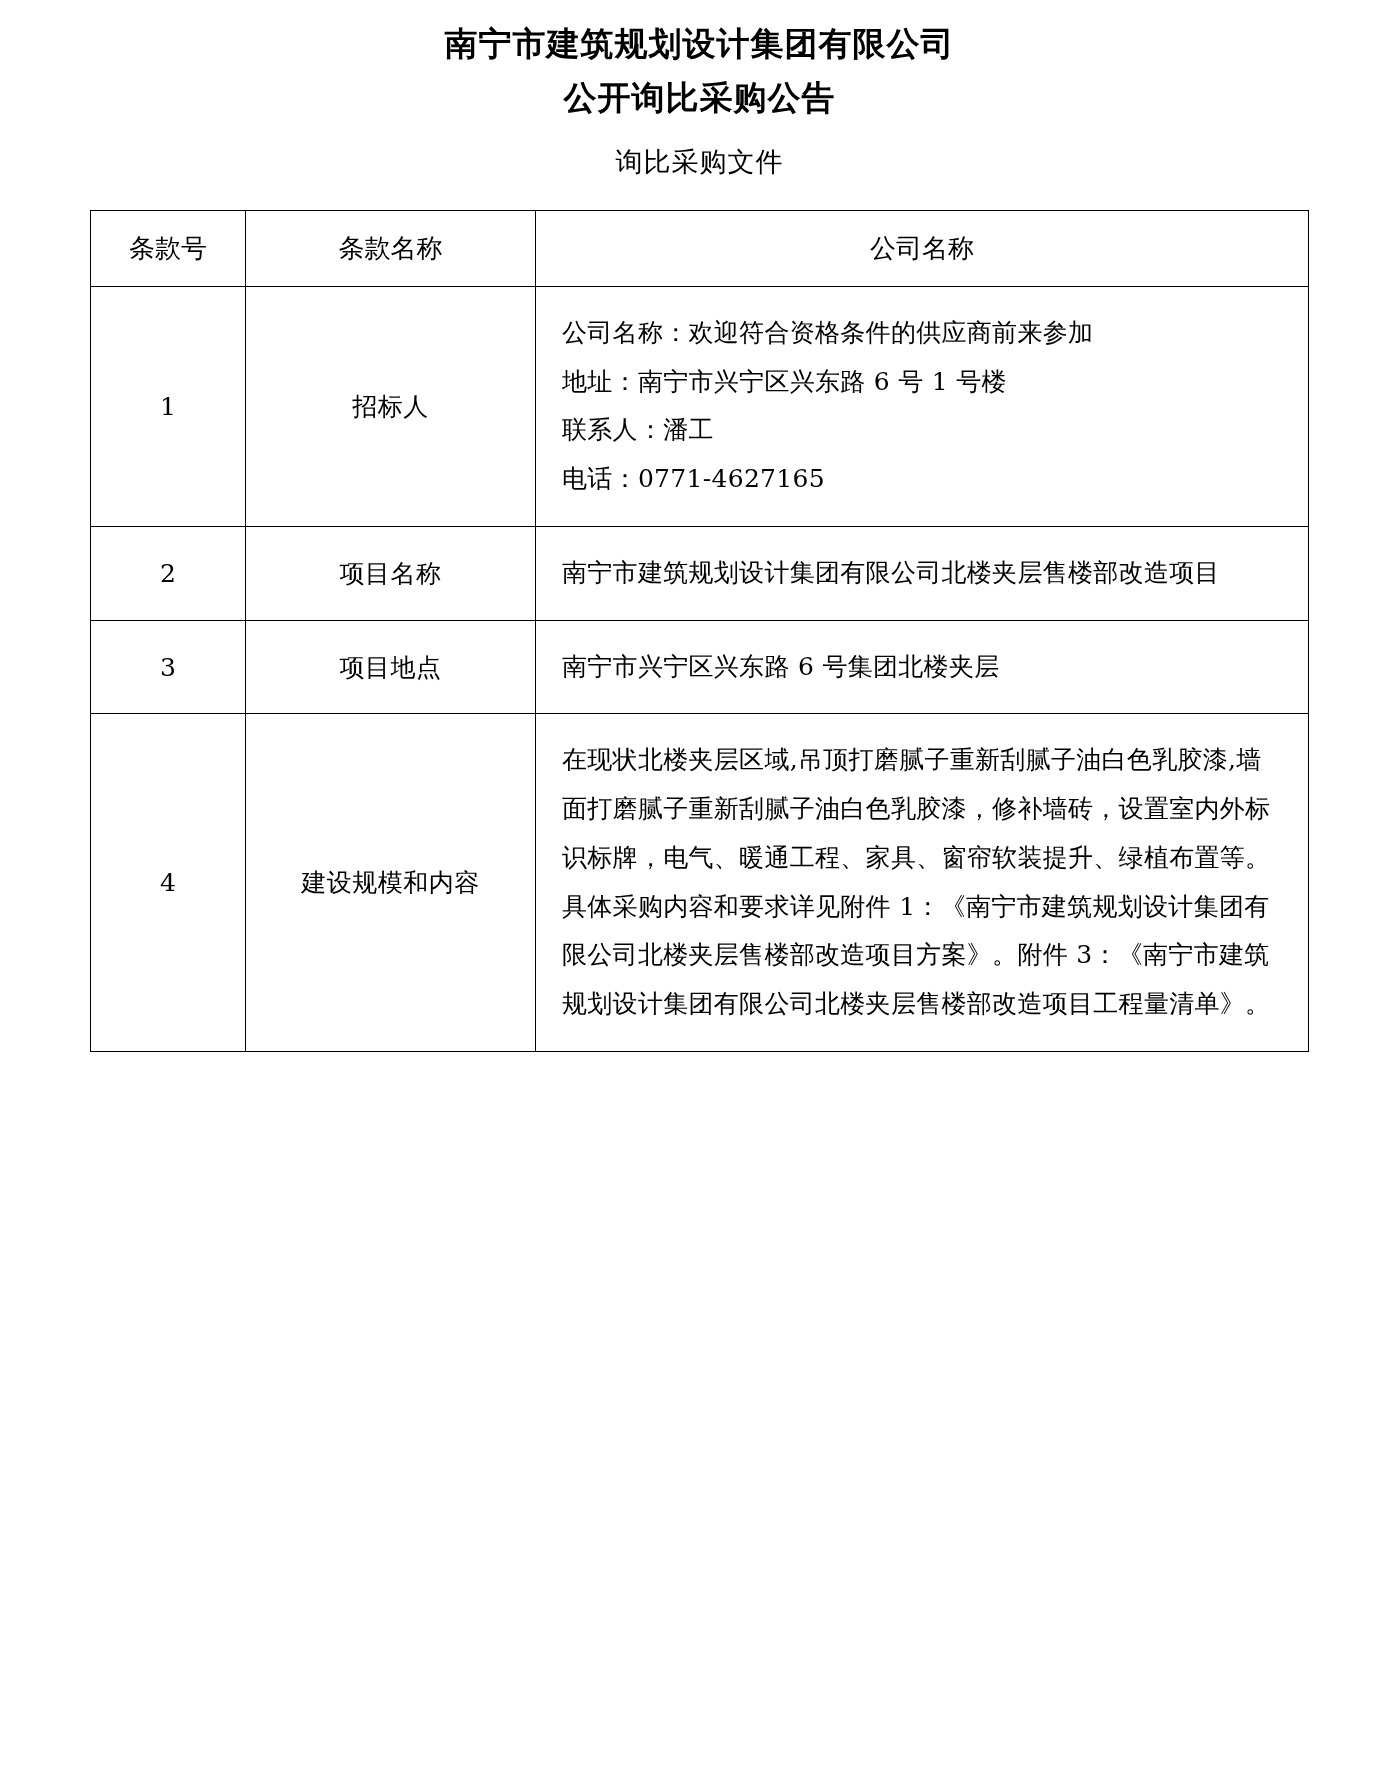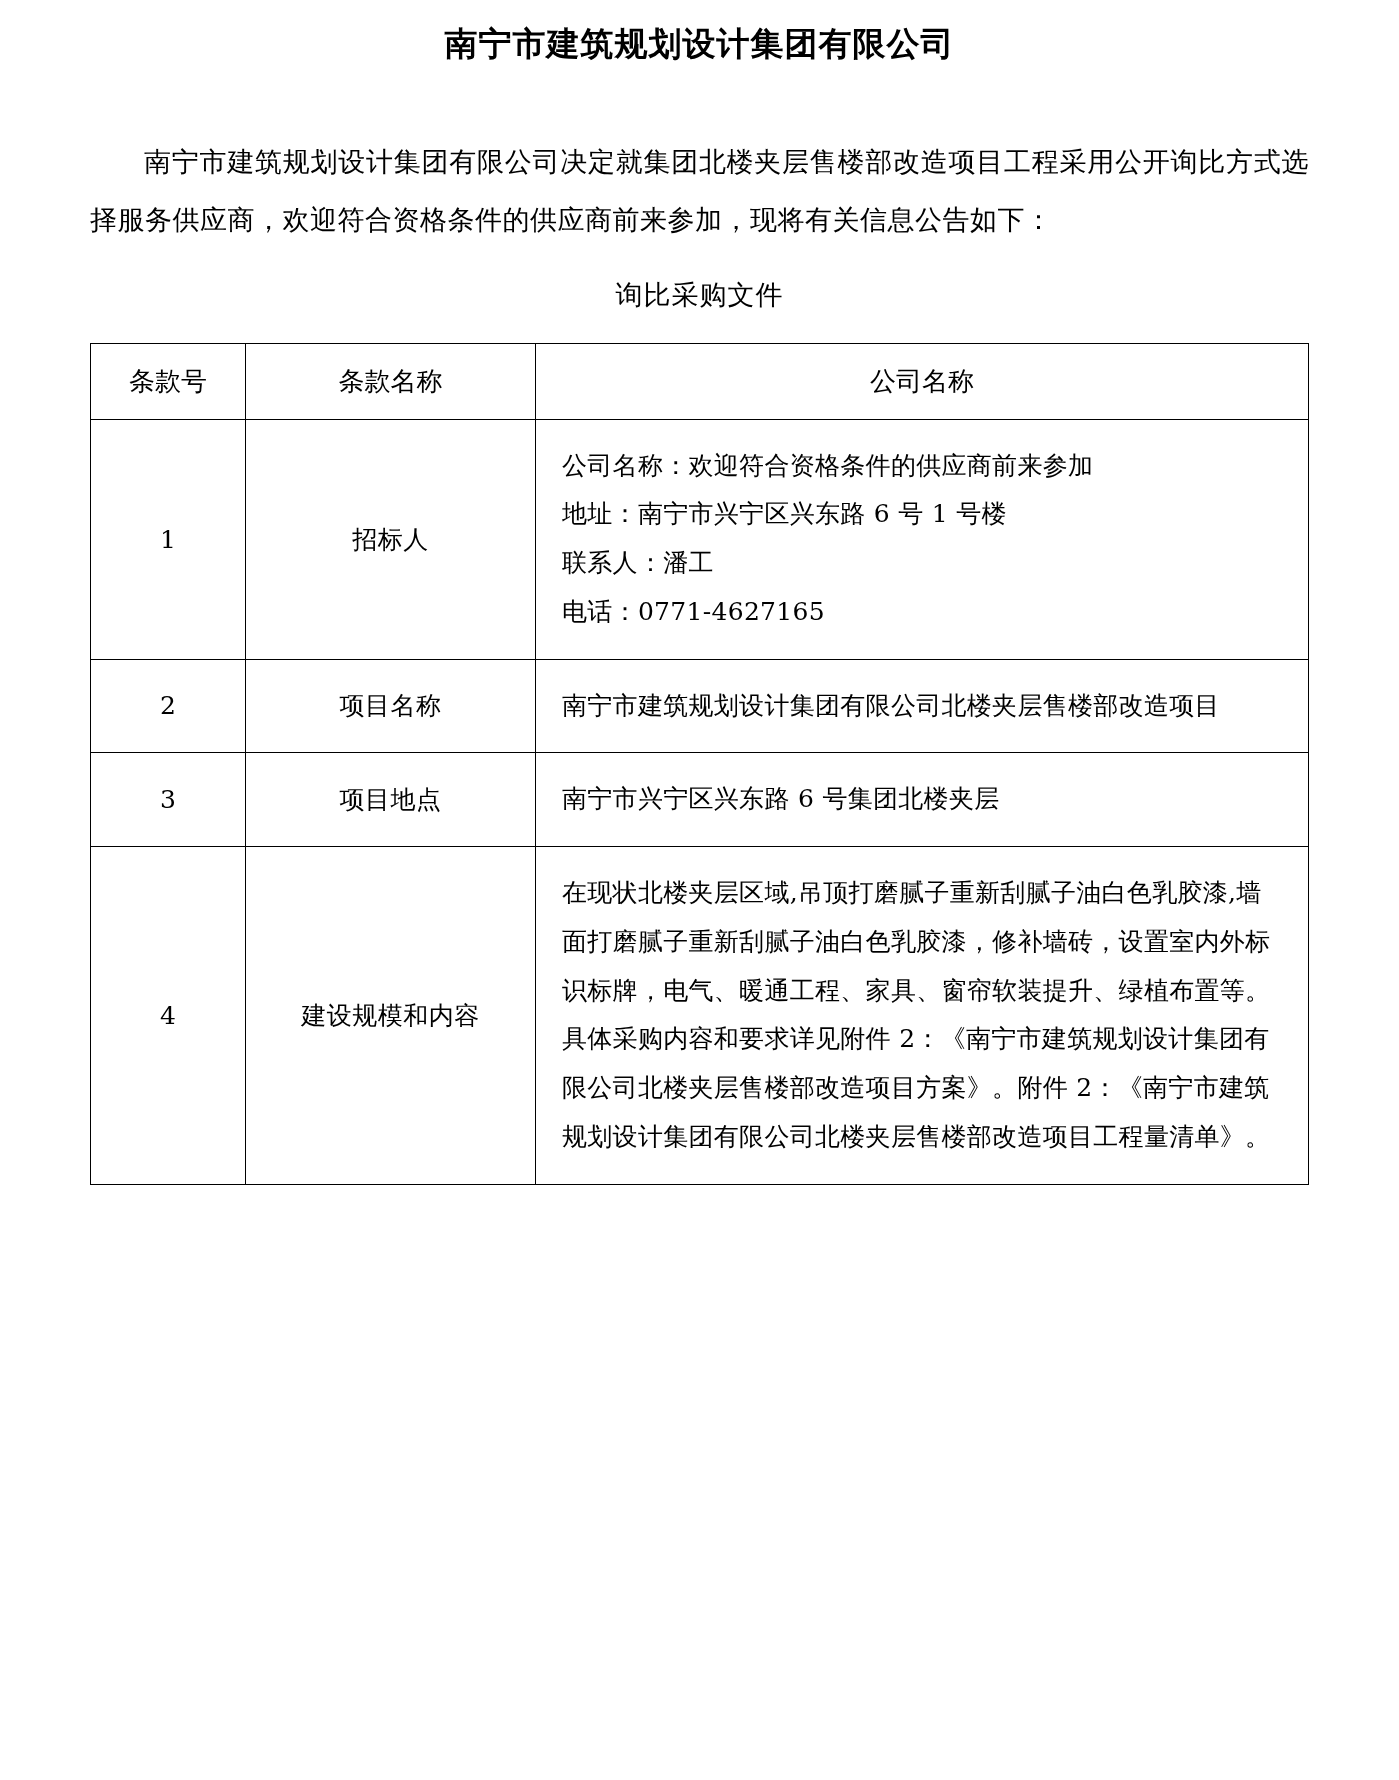--- a/index.html
+++ b/index.html
@@ -89,23 +89,23 @@
     text-justify: inter-ideograph;
   }
 </style>
 </head>
 <body>
 
 <div class="page">
 
   <div class="doc-title">
     <span class="line">南宁市建筑规划设计集团有限公司</span>
+    <span class="line">公开询比采购公告</span>
   </div>
 
-  <p class="intro">南宁市建筑规划设计集团有限公司决定就集团北楼夹层售楼部改造项目工程采用公开询比方式选择服务供应商，欢迎符合资格条件的供应商前来参加，现将有关信息公告如下：</p>
 
   <div class="section-title">询比采购文件</div>
 
   <table class="doc-table">
     <colgroup>
       <col class="col-no">
       <col class="col-name">
       <col class="col-content">
     </colgroup>
     <thead>
@@ -132,18 +132,18 @@
         <td class="cell-content content-para">南宁市建筑规划设计集团有限公司北楼夹层售楼部改造项目</td>
       </tr>
       <tr>
         <td class="cell-no">3</td>
         <td class="cell-name">项目地点</td>
         <td class="cell-content content-para">南宁市兴宁区兴东路 6 号集团北楼夹层</td>
       </tr>
       <tr>
         <td class="cell-no">4</td>
         <td class="cell-name">建设规模和内容</td>
-        <td class="cell-content content-para">在现状北楼夹层区域,吊顶打磨腻子重新刮腻子油白色乳胶漆,墙面打磨腻子重新刮腻子油白色乳胶漆，修补墙砖，设置室内外标识标牌，电气、暖通工程、家具、窗帘软装提升、绿植布置等。 具体采购内容和要求详见附件 2：《南宁市建筑规划设计集团有限公司北楼夹层售楼部改造项目方案》。附件 2：《南宁市建筑规划设计集团有限公司北楼夹层售楼部改造项目工程量清单》。</td>
+        <td class="cell-content content-para">在现状北楼夹层区域,吊顶打磨腻子重新刮腻子油白色乳胶漆,墙面打磨腻子重新刮腻子油白色乳胶漆，修补墙砖，设置室内外标识标牌，电气、暖通工程、家具、窗帘软装提升、绿植布置等。 具体采购内容和要求详见附件 1：《南宁市建筑规划设计集团有限公司北楼夹层售楼部改造项目方案》。附件 3：《南宁市建筑规划设计集团有限公司北楼夹层售楼部改造项目工程量清单》。</td>
       </tr>
     </tbody>
   </table>
 
 </div>
 
 </body></html>

